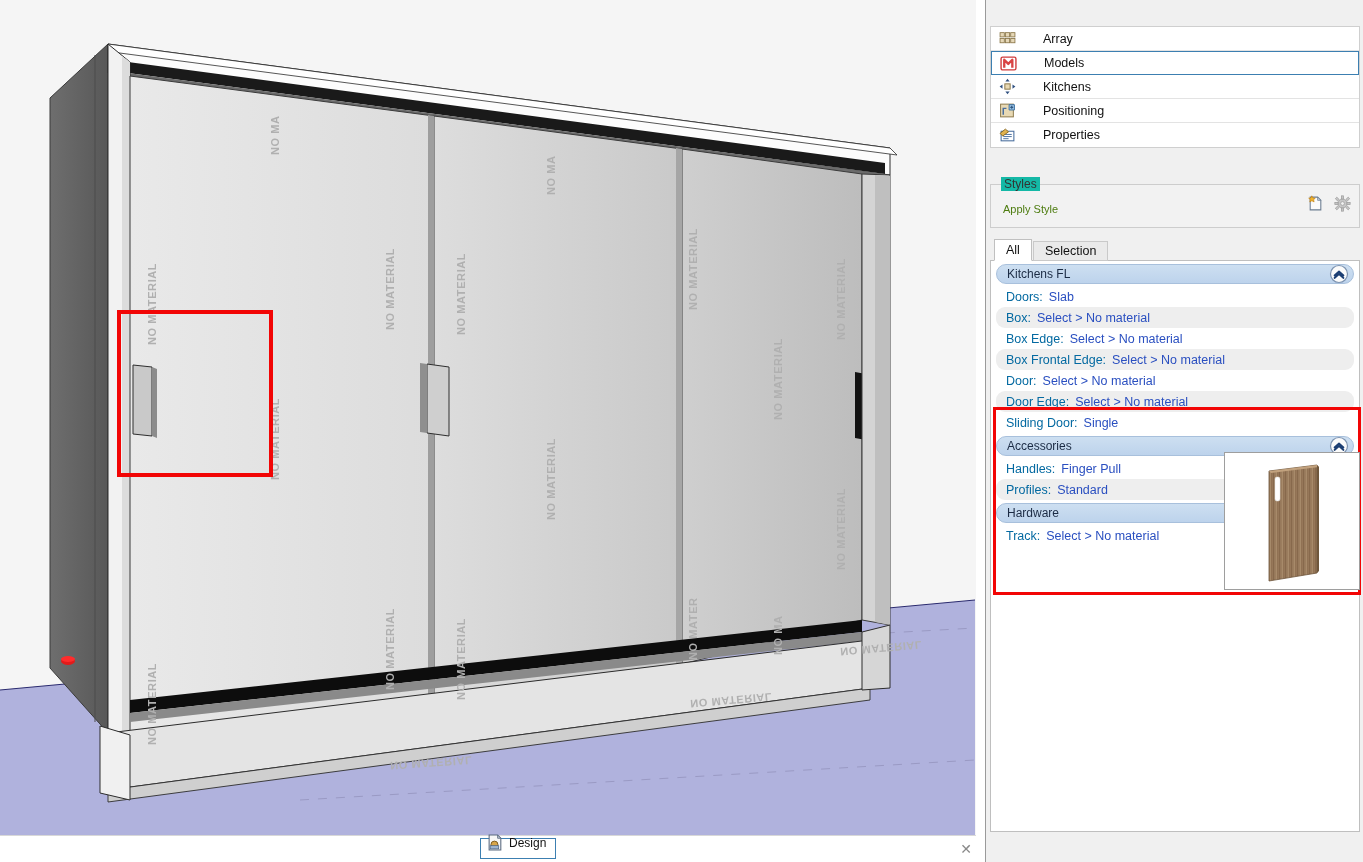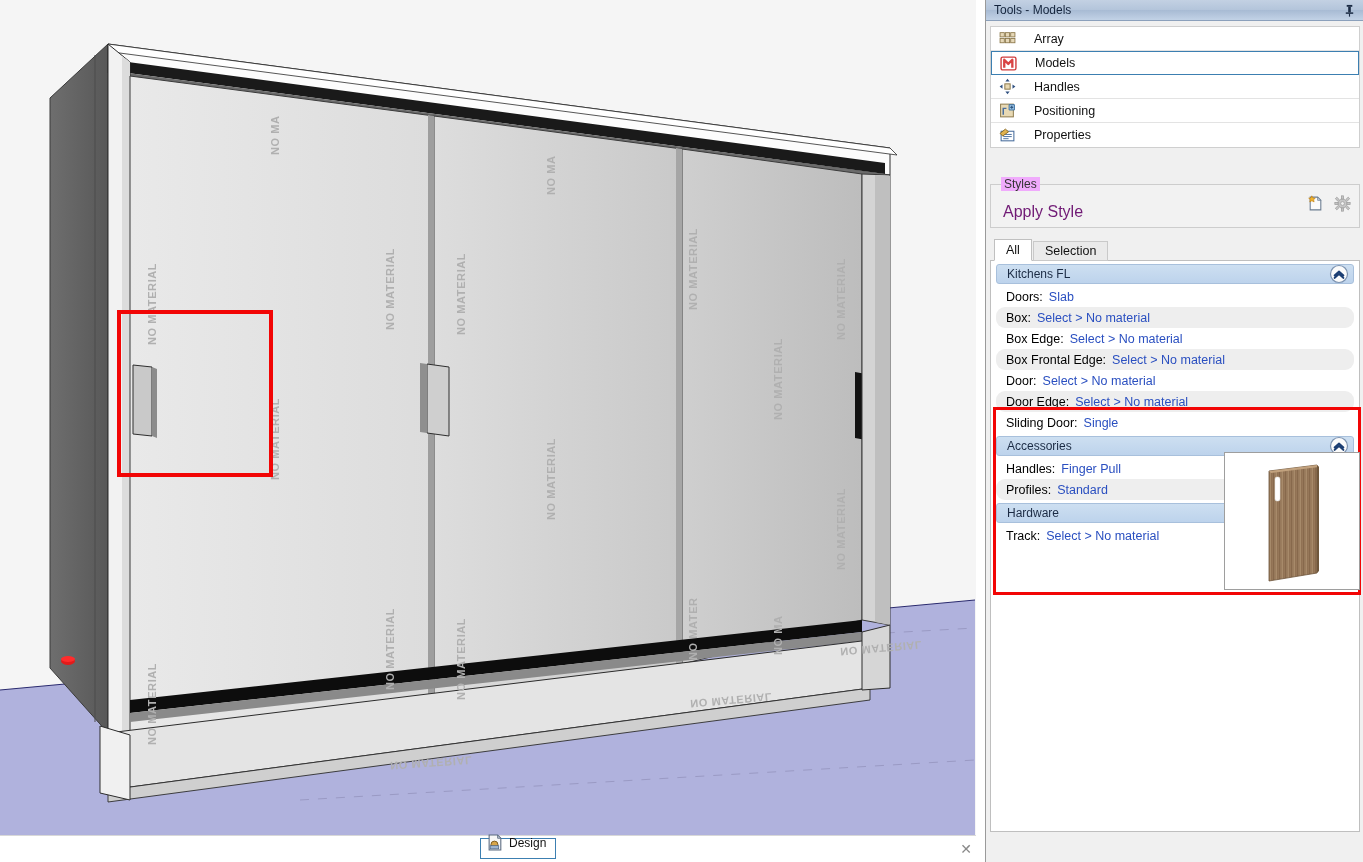--- a/index.html
+++ b/index.html
@@ -100,21 +100,21 @@
     width: 370px;
     background: #ffffff;
     border: 1px solid #cfcfcf;
     box-sizing: border-box;
   }
   .tool-item {
     display: flex;
     align-items: center;
     height: 24px;
     padding-left: 8px;
-    gap: 18px;
+    gap: 27px;
     border-bottom: 1px solid #e3e3e3;
     box-sizing: border-box;
     cursor: pointer;
     font-size: 12.5px;
     background: #ffffff;
   }
   .tool-item:last-child { border-bottom: none; }
   .tool-item.selected {
     border: 1px solid #3c7fb1;
     background: #ffffff;
@@ -127,31 +127,31 @@
     left: 4px; top: 184px;
     width: 370px;
     height: 44px;
     border: 1px solid #cdcdcd;
     background: #f2f2f2;
     box-sizing: border-box;
   }
   #styles-legend {
     position: absolute;
     left: 10px; top: -8px;
-    background: #f0abfc;
+    background: #14b8a6;
     padding: 0 3px;
     font-size: 12px;
     color: #333;
     text-align: right;
   }
   #apply-style-link {
     position: absolute;
     left: 12px; top: 18px;
-    color: #701a75;
-    font-size: 16px;
+    color: #4d7c0f;
+    font-size: 11px;
     cursor: pointer;
   }
   #styles-icons {
     position: absolute;
     right: 8px; top: 10px;
     display: flex; gap: 10px; align-items: center;
   }
 
   
   #tabstrip {
@@ -194,21 +194,21 @@
     background: #ffffff;
     border: 1px solid #bfbfbf;
     box-sizing: border-box;
     overflow: hidden;
   }
   .grp-header {
     position: relative;
     height: 20px;
     background: linear-gradient(to bottom, #cddff1, #bdd3ec);
     border: 1px solid #a8c0dc;
-    border-radius: 3px;
+    border-radius: 10px;
     margin: 3px 5px 2px 5px;
     display: flex;
     align-items: center;
     padding-left: 10px;
     font-size: 12px;
     color: #1b2b44;
     box-sizing: border-box;
     cursor: pointer;
   }
   .collapse-btn {
@@ -223,21 +223,21 @@
     display: flex;
     align-items: center;
     padding-left: 10px;
     font-size: 12.5px;
     box-sizing: border-box;
     border-radius: 3px;
     cursor: pointer;
   }
   .prow.odd  { background: #ffffff; }
   .prow.even { background: #eeeeee; border-radius: 9px; }
-  .plabel { color: #000000; margin-right: 6px; }
+  .plabel { color: #0369a1; margin-right: 6px; }
   .pvalue { color: #2a4fc0; }
 
   
   #red-highlight {
     position: absolute;
     left: 993px; top: 407px;
     width: 368px; height: 188px;
     border: 3px solid #f20505;
     box-sizing: border-box;
     pointer-events: none;
@@ -429,31 +429,20 @@
       <polygon points="10,1 13,4 10,4" fill="#cfd8e4" stroke="#5b6a80" stroke-width="0.8"></polygon>
       <circle cx="7" cy="10" r="3.3" fill="#d8a64a" stroke="#7a5a1e" stroke-width="0.9"></circle>
       <rect x="3" y="11" width="8" height="3" fill="#9fb7d4" stroke="#4a6282" stroke-width="0.7"></rect>
     </svg>
     <span>Design</span>
   </div>
   <div id="design-close">✕</div>
 
   <div id="dock">
 
-    <div id="dock-title">
-      <span>Tools - Models</span>
-      <span id="pin-btn">
-        <svg width="13" height="13" viewBox="0 0 14 14">
-          <rect x="4" y="1" width="6" height="2" fill="#1b2b44"></rect>
-          <rect x="5.6" y="3" width="2.8" height="6" fill="#1b2b44"></rect>
-          <rect x="3" y="9" width="8" height="1.6" fill="#1b2b44"></rect>
-          <rect x="6.4" y="10.6" width="1.2" height="3" fill="#1b2b44"></rect>
-        </svg>
-      </span>
-    </div>
 
     <div id="tool-list">
 
       <div class="tool-item">
         <svg class="tool-icon" viewBox="0 0 16 16">
           <g fill="#e6d8b8" stroke="#8a7648" stroke-width="0.8">
             <rect x="1" y="2.5" width="4" height="4"></rect>
               <rect x="6" y="2.5" width="4" height="4"></rect>
               <rect x="11" y="2.5" width="4" height="4"></rect>
             <rect x="1" y="8" width="4" height="4"></rect>
@@ -475,21 +464,21 @@
       <div class="tool-item">
         <svg class="tool-icon" viewBox="0 0 16 16">
           <rect x="5.5" y="5.5" width="5" height="5" fill="#e8d9b4" stroke="#8a7648" stroke-width="0.9"></rect>
           <g fill="#2f4f7f">
             <polygon points="8,0.6 10,3.3 6,3.3"></polygon>
             <polygon points="8,15.4 10,12.7 6,12.7"></polygon>
             <polygon points="0.6,8 3.3,6 3.3,10"></polygon>
             <polygon points="15.4,8 12.7,6 12.7,10"></polygon>
           </g>
         </svg>
-        <span>Handles</span>
+        <span>Kitchens</span>
       </div>
 
 
       <div class="tool-item">
         <svg class="tool-icon" viewBox="0 0 16 16">
           <rect x="1.5" y="2" width="12" height="12" fill="#e8d9b4" stroke="#8a7648" stroke-width="0.9"></rect>
           <path d="M4 12 L4 6 L7 6" fill="none" stroke="#4a6f9e" stroke-width="1.4"></path>
           <polygon points="9.5,2.5 14.5,2.5 14.5,7.5 9.5,7.5" fill="#9ec6e8" stroke="#3c6f9e" stroke-width="0.9"></polygon>
           <path d="M12 3.6 L12 6.4 M10.6 5 L13.4 5" stroke="#2f567f" stroke-width="1.1"></path>
         </svg>

